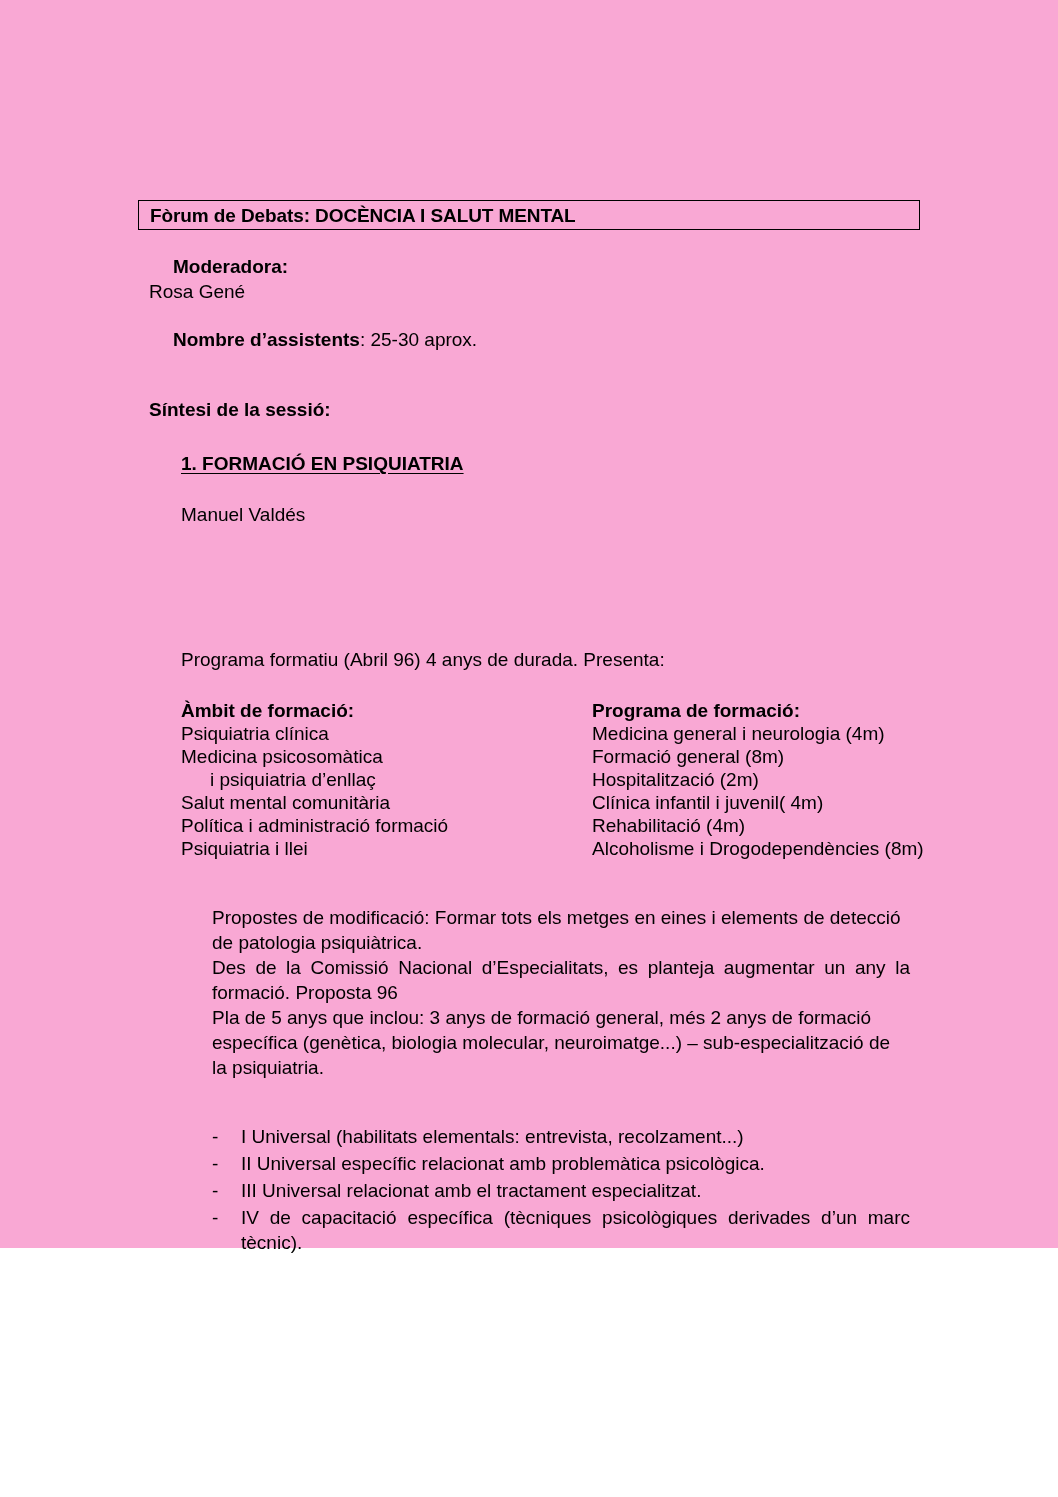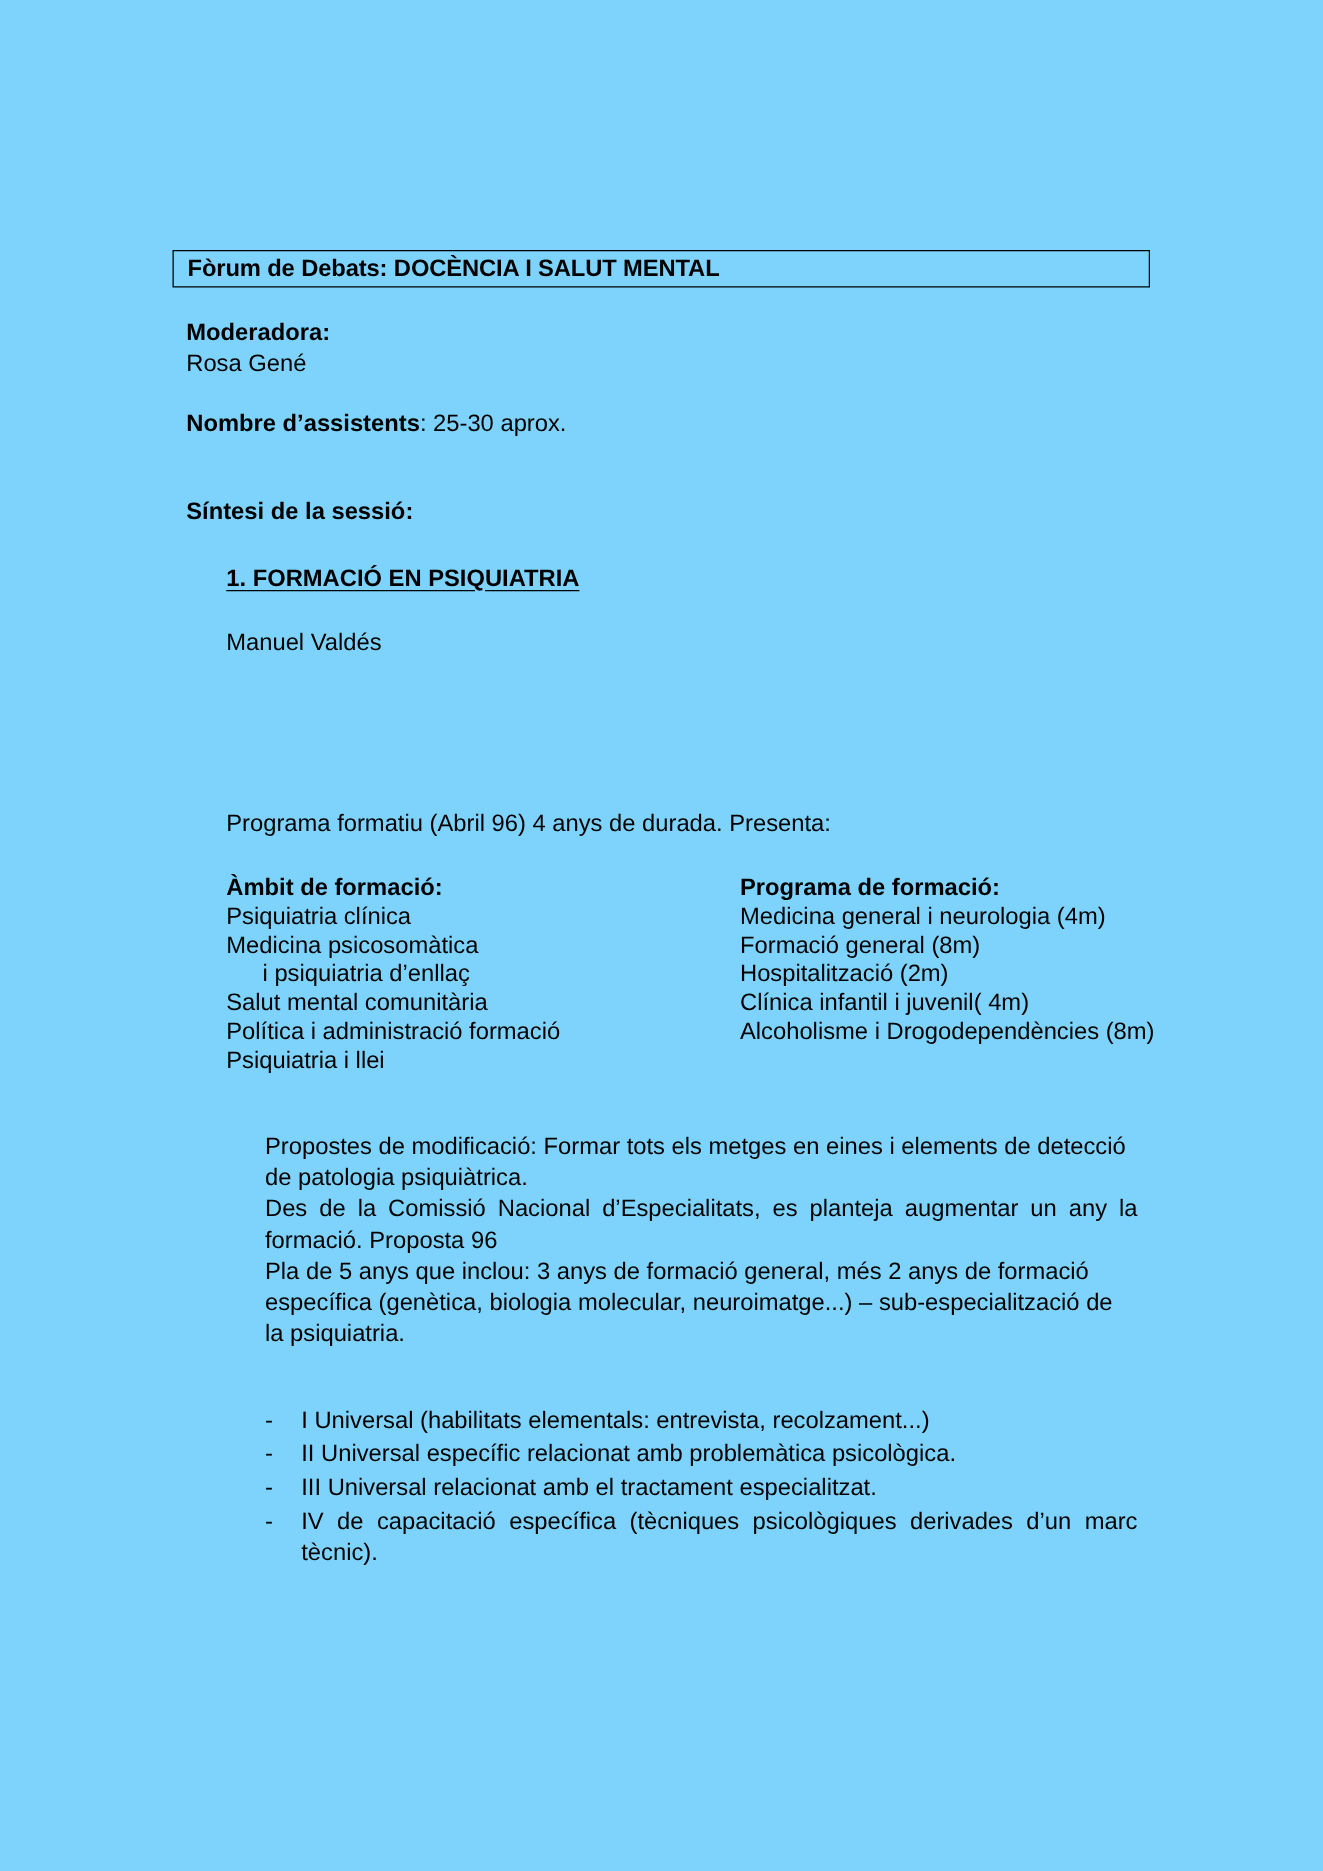--- a/index.html
+++ b/index.html
@@ -10,22 +10,22 @@
   body {
     width: 1058px;
     height: 1497px;
     font-family: "Liberation Sans", sans-serif;
     color: #000000;
     -webkit-font-smoothing: antialiased;
   }
   .page {
     position: relative;
     width: 1058px;
-    height: 1497px;
-    background: #7dd3fc;
+    height: 1248px;
+    background: #f9a8d4;
     box-sizing: border-box;
   }
 
   
   .title-box {
     position: absolute;
     left: 138px;
     top: 200px;
     width: 782px;
     height: 30px;
@@ -42,21 +42,21 @@
     letter-spacing: -0.1px;
     white-space: nowrap;
   }
 
   
   .blk {
     position: absolute;
     font-size: 19px;
     line-height: 23px;
   }
-  .b { font-weight: bold; }
+  .b { font-weight: bold; margin-left: 24px; }
 
   .lbl-moderadora { left: 149px; top: 255px; }
   .val-moderadora { left: 149px; top: 280px; }
   .lbl-assistents { left: 149px; top: 328px; }
   .lbl-sintesi    { left: 149px; top: 398px; font-weight: bold; }
 
   .head-section {
     left: 181px;
     top: 452px;
     font-weight: bold;
@@ -165,20 +165,21 @@
     <div>Política i administració formació</div>
     <div>Psiquiatria i llei</div>
   </div>
 
   <div class="col col-right">
     <div class="hdr">Programa de formació:</div>
     <div>Medicina general i neurologia (4m)</div>
     <div>Formació general (8m)</div>
     <div>Hospitalització (2m)</div>
     <div>Clínica infantil i juvenil( 4m)</div>
+    <div>Rehabilitació (4m)</div>
     <div>Alcoholisme i Drogodependències (8m)</div>
   </div>
 
   <div class="para-block">
     <p class="noj">Propostes de modificació: Formar tots els metges en eines i elements de detecció de patologia psiquiàtrica.</p>
     <p>Des de la Comissió Nacional d’Especialitats, es planteja augmentar un any la formació. Proposta 96</p>
     <p>Pla de 5 anys que inclou: 3 anys de formació general, més 2 anys de formació específica (genètica, biologia molecular, neuroimatge...) – sub-especialització de la psiquiatria.</p>
   </div>
 
 

